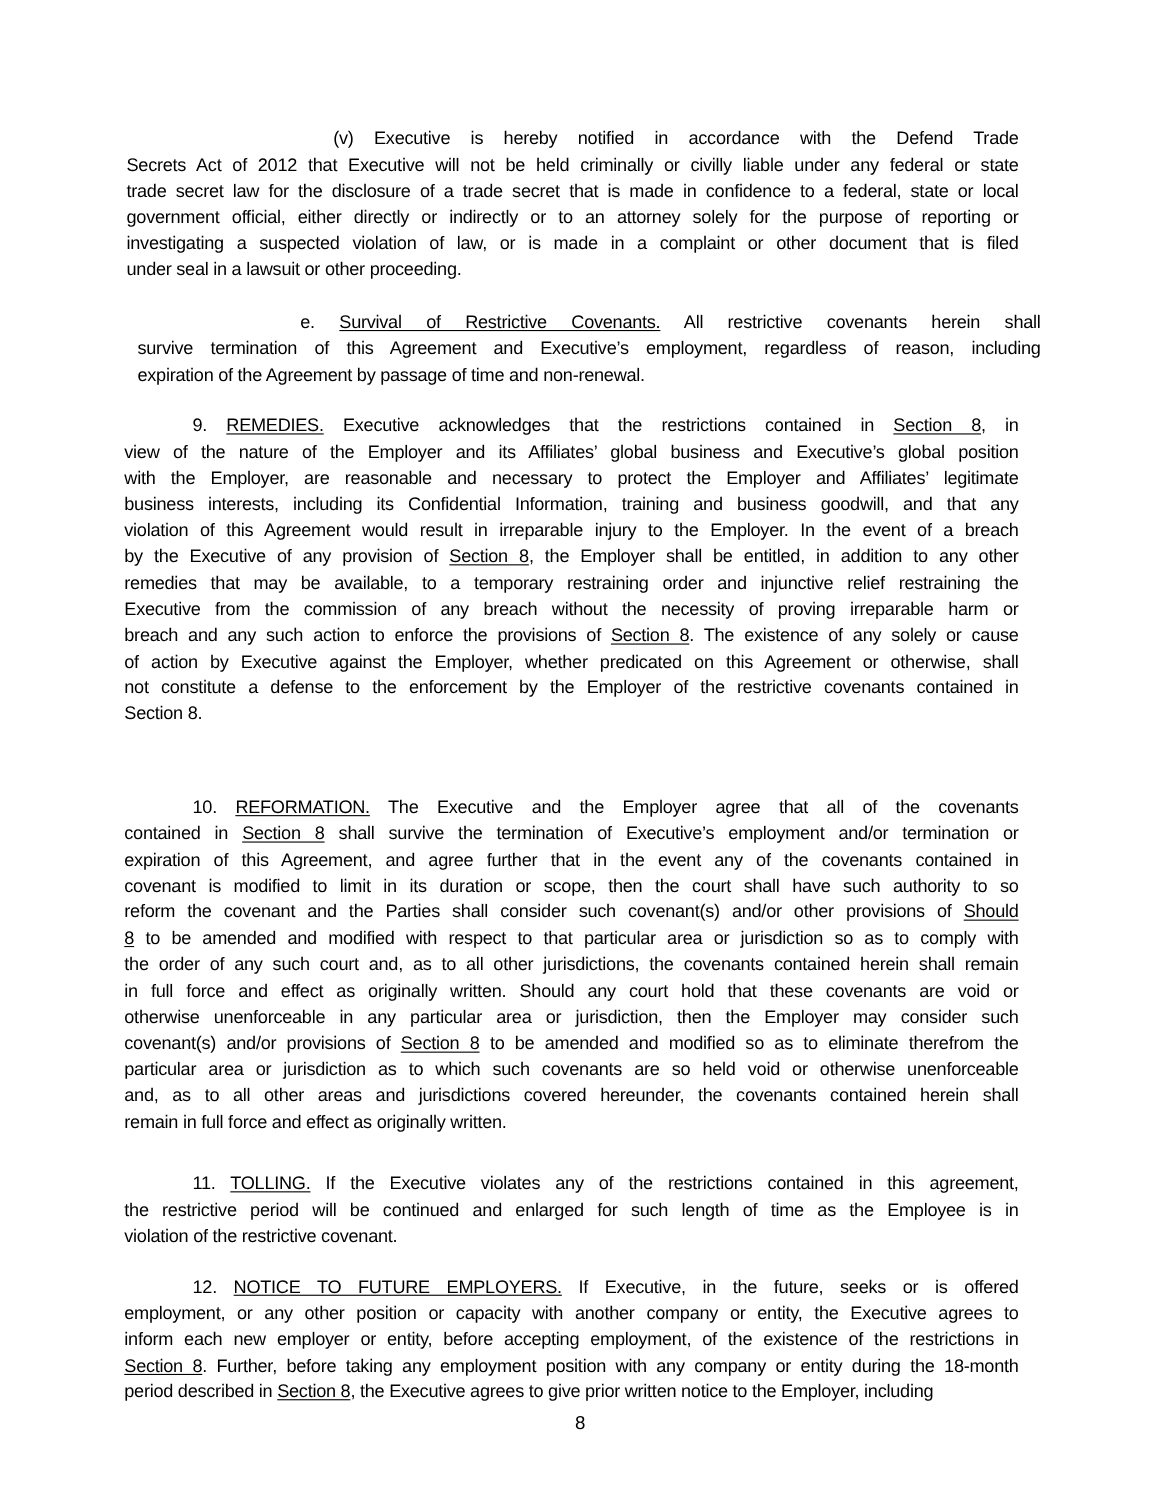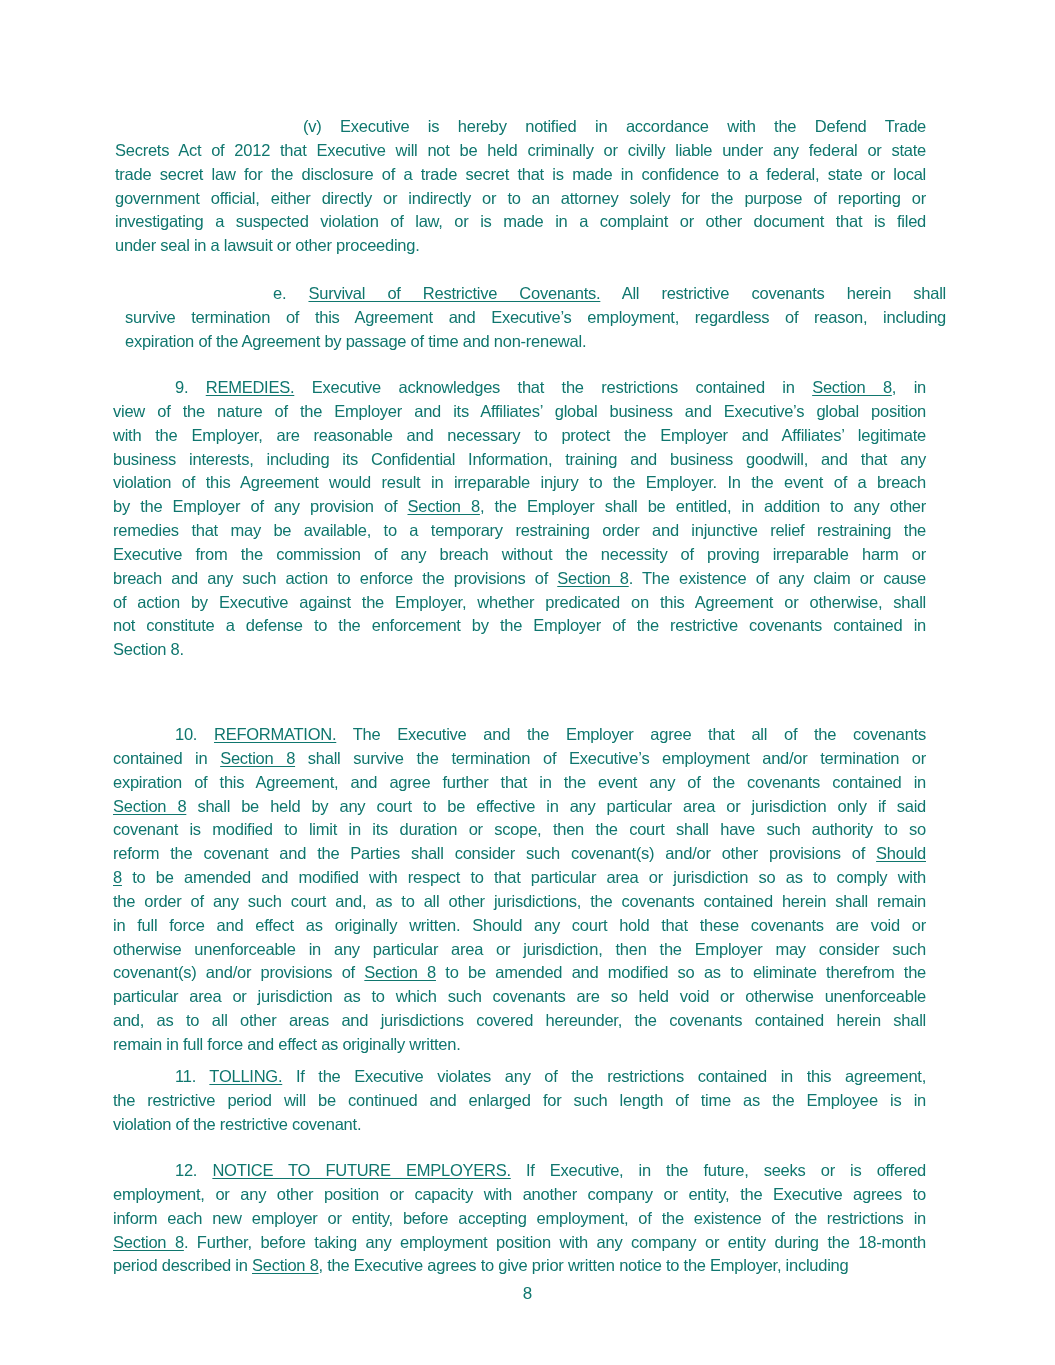--- a/index.html
+++ b/index.html
@@ -1,19 +1,19 @@
 <!DOCTYPE html>
 <html><head>
 <meta charset="utf-8">
 <style>
   html, body { margin: 0; padding: 0; background: #ffffff; }
   body { width: 1055px; height: 1365px; position: relative; overflow: hidden; }
   .page {
     position: absolute; left: 0; top: 0; width: 1055px; height: 1365px;
-    background: #ffffff; color: #0f766e;
+    background: #ffffff; color: #000000;
     font-family: "Liberation Sans", sans-serif;
     font-size: 16.5px;
   }
   .para { position: absolute; }
   .line {
     height: 23.85px; line-height: 23.85px;
     white-space: nowrap; text-align: justify; text-align-last: justify;
     transform-origin: left center;
     letter-spacing: -0.25px;
   }
@@ -40,33 +40,32 @@
       <div class="line" style="padding-left: 148px;"><span>e.     </span><span class="u">Survival of Restrictive Covenants.</span><span> All restrictive covenants herein shall</span></div>
       <div class="line"><span>survive termination of this Agreement and Executive’s employment, regardless of reason, including</span></div>
       <div class="line last"><span>expiration of the Agreement by passage of time and non-renewal.</span></div>
     </div>
   <div class="para" id="p-9" style="top: 376px; left: 113px; width: 813px;">
       <div class="line" style="padding-left: 62px;"><span>9.      </span><span class="u">REMEDIES.</span><span> Executive acknowledges that the restrictions contained in </span><span class="u">Section 8</span><span>, in</span></div>
       <div class="line"><span>view of the nature of the Employer and its Affiliates’ global business and Executive’s global position</span></div>
       <div class="line"><span>with the Employer, are reasonable and necessary to protect the Employer and Affiliates’ legitimate</span></div>
       <div class="line"><span>business interests, including its Confidential Information, training and business goodwill, and that any</span></div>
       <div class="line"><span>violation of this Agreement would result in irreparable injury to the Employer. In the event of a breach</span></div>
-      <div class="line"><span>by the Employer of any provision of </span><span class="u">Section 8</span><span>, the Employer shall be entitled, in addition to any other</span></div>
+      <div class="line"><span>by the Executive of any provision of </span><span class="u">Section 8</span><span>, the Employer shall be entitled, in addition to any other</span></div>
       <div class="line"><span>remedies that may be available, to a temporary restraining order and injunctive relief restraining the</span></div>
       <div class="line"><span>Executive from the commission of any breach without the necessity of proving irreparable harm or</span></div>
-      <div class="line"><span>breach and any such action to enforce the provisions of </span><span class="u">Section 8</span><span>. The existence of any claim or cause</span></div>
+      <div class="line"><span>breach and any such action to enforce the provisions of </span><span class="u">Section 8</span><span>. The existence of any solely or cause</span></div>
       <div class="line"><span>of action by Executive against the Employer, whether predicated on this Agreement or otherwise, shall</span></div>
       <div class="line"><span>not constitute a defense to the enforcement by the Employer of the restrictive covenants contained in</span></div>
       <div class="line last"><span>Section 8.</span></div>
     </div>
   <div class="para" id="p-10" style="top: 710px; left: 113px; width: 813px; margin-top: 13px;">
       <div class="line" style="padding-left: 62px;"><span>10.     </span><span class="u">REFORMATION.</span><span> The Executive and the Employer agree that all of the covenants</span></div>
       <div class="line"><span>contained in </span><span class="u">Section 8</span><span> shall survive the termination of Executive’s employment and/or termination or</span></div>
       <div class="line"><span>expiration of this Agreement, and agree further that in the event any of the covenants contained in</span></div>
-      <div class="line"><span class="u">Section 8</span><span> shall be held by any court to be effective in any particular area or jurisdiction only if said</span></div>
       <div class="line"><span>covenant is modified to limit in its duration or scope, then the court shall have such authority to so</span></div>
       <div class="line"><span>reform the covenant and the Parties shall consider such covenant(s) and/or other provisions of </span><span class="u">Should</span></div>
       <div class="line"><span class="u">8</span><span> to be amended and modified with respect to that particular area or jurisdiction so as to comply with</span></div>
       <div class="line"><span>the order of any such court and, as to all other jurisdictions, the covenants contained herein shall remain</span></div>
       <div class="line"><span>in full force and effect as originally written. Should any court hold that these covenants are void or</span></div>
       <div class="line"><span>otherwise unenforceable in any particular area or jurisdiction, then the Employer may consider such</span></div>
       <div class="line"><span>covenant(s) and/or provisions of </span><span class="u">Section 8</span><span> to be amended and modified so as to eliminate therefrom the</span></div>
       <div class="line"><span>particular area or jurisdiction as to which such covenants are so held void or otherwise unenforceable</span></div>
       <div class="line"><span>and, as to all other areas and jurisdictions covered hereunder, the covenants contained herein shall</span></div>
       <div class="line last"><span>remain in full force and effect as originally written.</span></div>

